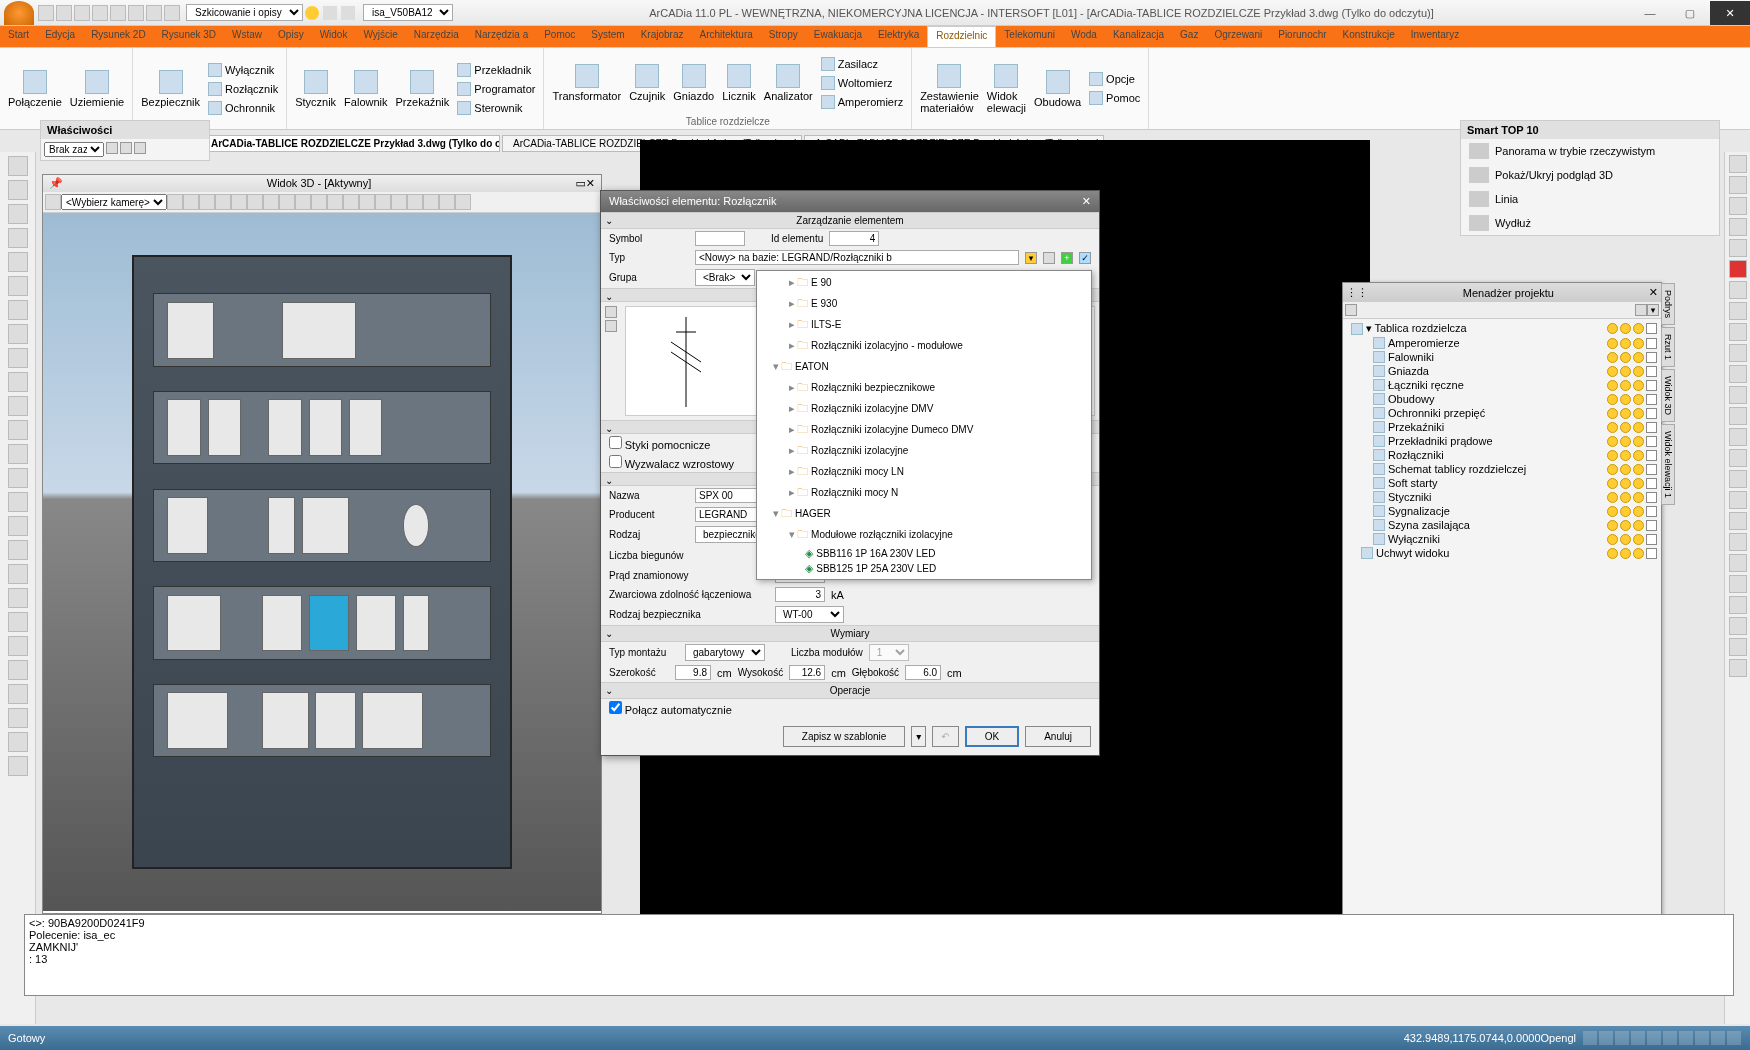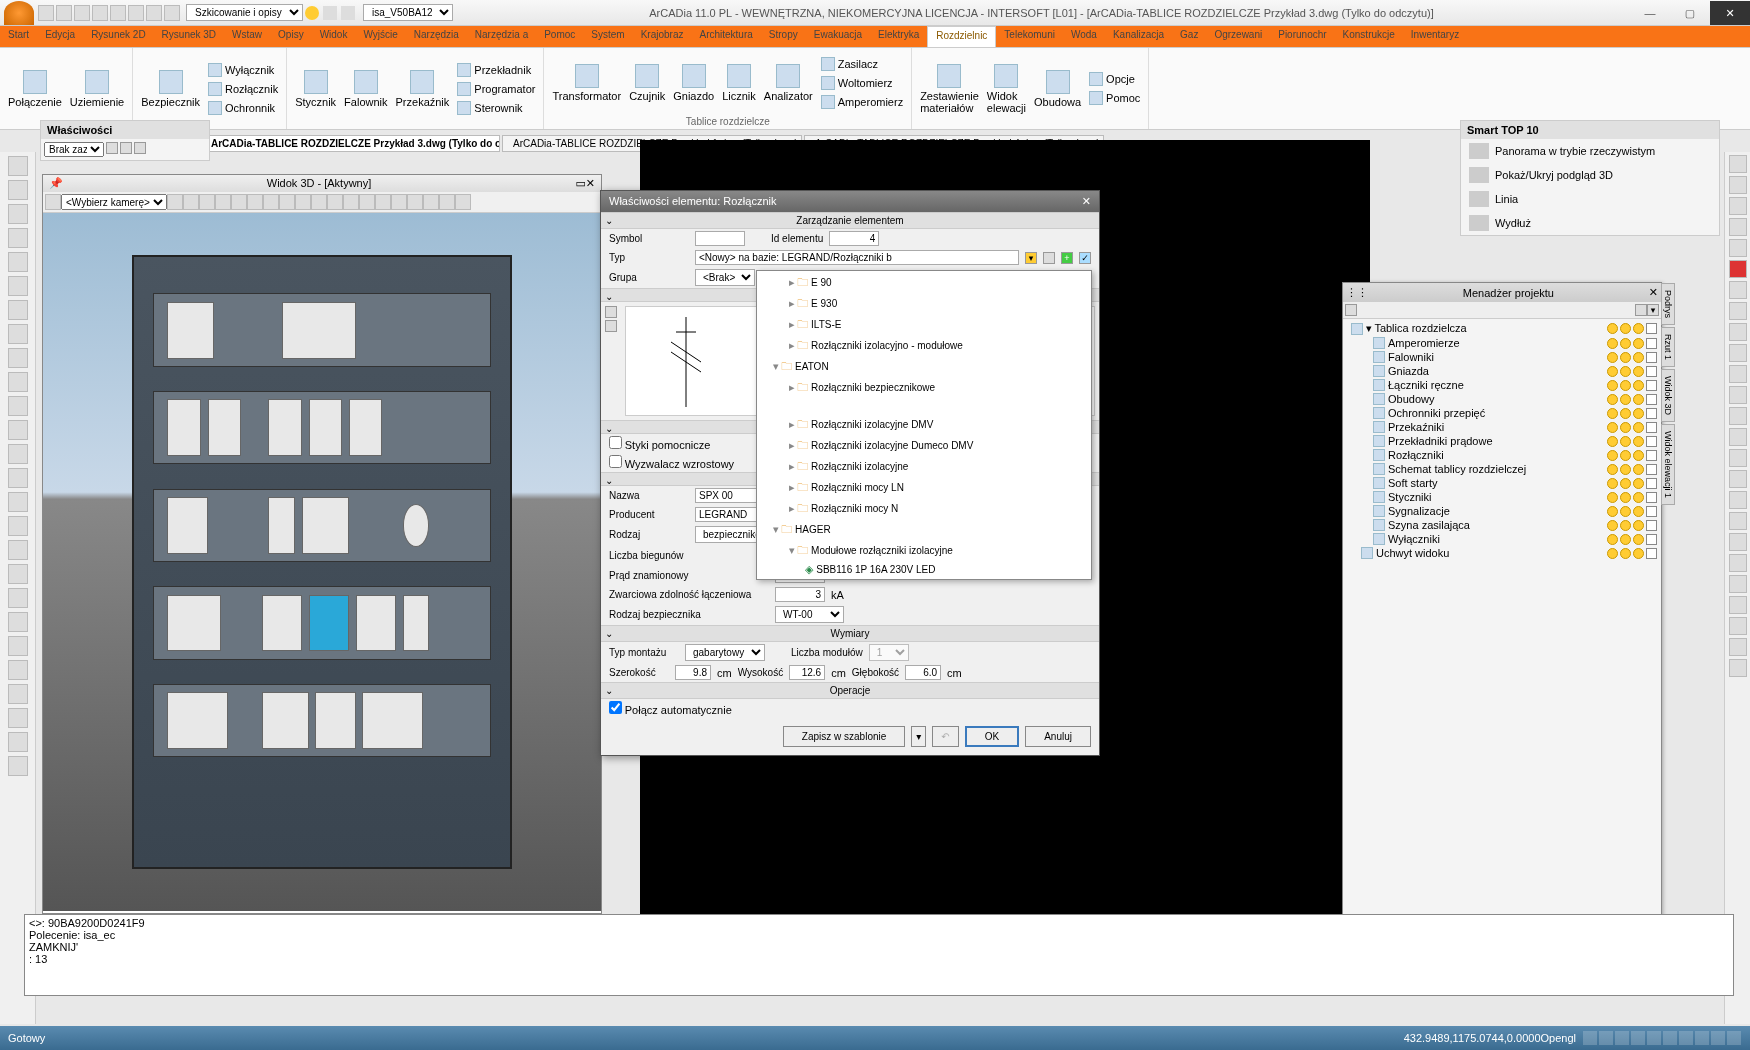--- a/index.html
+++ b/index.html
@@ -558,21 +558,21 @@
   </div>
 
   <div class="tree-panel">
     <div id="treebody" style="padding:2px 2px 30px 2px;">
         <div class="tn" style="padding-left: 30px;"><span style="color:#888">▸</span> <span class="fold">🗀</span> E 90</div>
         <div class="tn" style="padding-left: 30px;"><span style="color:#888">▸</span> <span class="fold">🗀</span> E 930</div>
         <div class="tn" style="padding-left: 30px;"><span style="color:#888">▸</span> <span class="fold">🗀</span> ILTS-E</div>
         <div class="tn" style="padding-left: 30px;"><span style="color:#888">▸</span> <span class="fold">🗀</span> Rozłączniki izolacyjno - modułowe</div>
         <div class="tn" style="padding-left: 14px;"><span style="color:#888">▾</span> <span class="fold">🗀</span> EATON</div>
         <div class="tn" style="padding-left: 30px;"><span style="color:#888">▸</span> <span class="fold">🗀</span> Rozłączniki bezpiecznikowe</div>
-        <div class="tn" style="padding-left: 30px; margin-top: 16px;"><span style="color:#888">▸</span> <span class="fold">🗀</span> Rozłączniki izolacyjne DMV</div>
+        <div class="tn" style="padding-left: 30px;"><span style="color:#888">▸</span> <span class="fold">🗀</span> Rozłączniki izolacyjne DMV</div>
         <div class="tn" style="padding-left: 30px;"><span style="color:#888">▸</span> <span class="fold">🗀</span> Rozłączniki izolacyjne Dumeco DMV</div>
         <div class="tn" style="padding-left: 30px;"><span style="color:#888">▸</span> <span class="fold">🗀</span> Rozłączniki izolacyjne</div>
         <div class="tn" style="padding-left: 30px;"><span style="color:#888">▸</span> <span class="fold">🗀</span> Rozłączniki mocy LN</div>
         <div class="tn" style="padding-left: 30px;"><span style="color:#888">▸</span> <span class="fold">🗀</span> Rozłączniki mocy N</div>
         <div class="tn" style="padding-left: 14px;"><span style="color:#888">▾</span> <span class="fold">🗀</span> HAGER</div>
         <div class="tn" style="padding-left: 30px;"><span style="color:#888">▾</span> <span class="fold">🗀</span> Modułowe rozłączniki izolacyjne</div>
         <div class="tn" style="padding-left: 46px;"><span class="item">◈</span> SBB116 1P 16A 230V LED</div>
         <div class="tn" style="padding-left: 46px;"><span class="item">◈</span> SBB125 1P 25A 230V LED</div>
         <div class="tn" style="padding-left: 46px;"><span class="item">◈</span> SBB132 1P 32A 230V LED</div>
       </div>

